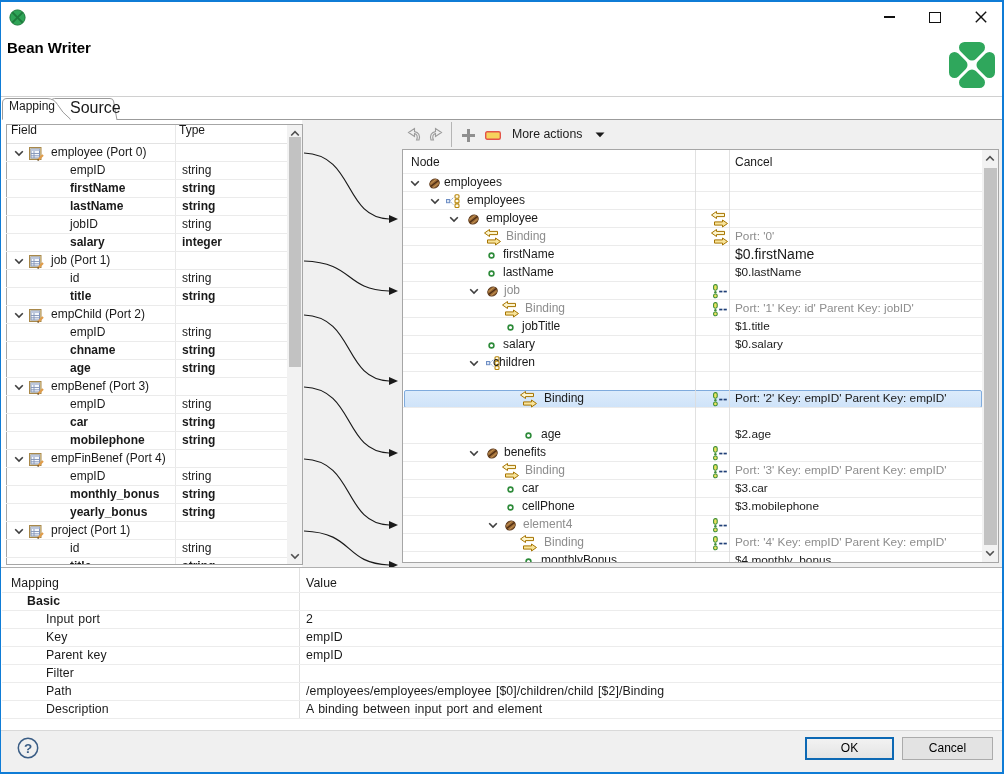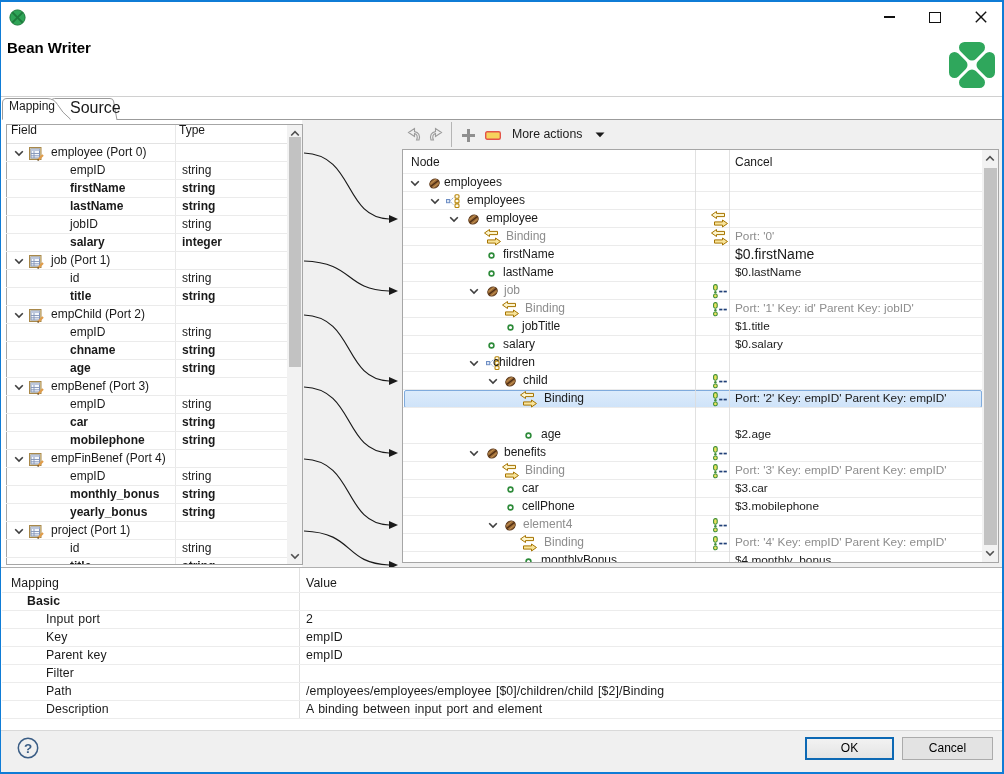--- a/index.html
+++ b/index.html
@@ -397,126 +397,105 @@
         <svg class="ab" style="left:83px;top:2px" width="15" height="14">
           <rect x="0.5" y="5.5" width="3.2" height="3.2" fill="#dce6f5" stroke="#6e8ec4" stroke-width="1"></rect>
           <line x1="4.5" y1="6.5" x2="8" y2="3" stroke="#6e8ec4" stroke-width="1" stroke-dasharray="1.3,1.2"></line>
           <line x1="4.5" y1="7.8" x2="8" y2="11.3" stroke="#6e8ec4" stroke-width="1" stroke-dasharray="1.3,1.2"></line>
           <rect x="9" y="0.7" width="4" height="3.6" rx="1" fill="#fffbe8" stroke="#b8860b" stroke-width="1.1"></rect>
           <rect x="9" y="5.3" width="4" height="3.6" rx="1" fill="#fffbe8" stroke="#b8860b" stroke-width="1.1"></rect>
           <rect x="9" y="9.9" width="4" height="3.6" rx="1" fill="#fffbe8" stroke="#b8860b" stroke-width="1.1"></rect>
         </svg>
         <span style="left:90px">children</span>
       </div>
-      <div class="trow" style="top:370px">
+      <div class="ab" style="left:402.5px;top:388px;width:578px;height:18px;background:linear-gradient(#dcebfb,#cfe3f9);border:1px solid #7fabdd;border-radius:2px;box-sizing:border-box"></div>
+      <div class="trow" style="top:388px">
+        <svg class="ab" style="left:117px;top:1px" width="17" height="17">
+          <path d="M0.5,4 L5.5,0.5 L5.5,2.4 L13.5,2.4 L13.5,5.6 L5.5,5.6 L5.5,7.5 Z" fill="#fdf5cd" stroke="#a67400" stroke-width="1"></path>
+          <path d="M16.5,12.5 L11.5,9 L11.5,10.9 L3.5,10.9 L3.5,14.1 L11.5,14.1 L11.5,16 Z" fill="#f8e49a" stroke="#a67400" stroke-width="1"></path>
+        </svg>
+        <span class="" style="left:141px">Binding</span>
+        <svg class="ab" style="left:310px;top:2px" width="15" height="15">
+          <rect x="0.6" y="0.6" width="3.6" height="5.6" rx="1.6" fill="#eee45e" stroke="#3f8f3a" stroke-width="1.1"></rect>
+          <circle cx="2.4" cy="8.3" r="1.2" fill="#3f8f3a"></circle>
+          <rect x="0.6" y="10" width="3.6" height="3.8" rx="1.6" fill="#eee45e" stroke="#3f8f3a" stroke-width="1.1"></rect>
+          <rect x="6.2" y="6.7" width="3.2" height="1.7" fill="#1f3f77"></rect>
+          <rect x="10.6" y="6.7" width="3.2" height="1.7" fill="#1f3f77"></rect>
+        </svg>
+        <span class="" style="left:332px;font-size:11.8px">Port: '2' Key: empID' Parent Key: empID'</span>
+      </div>
+      <div class="trow" style="top:424px">
+        <svg class="ab" style="left:122px;top:6px" width="8" height="8">
+          <circle cx="3.5" cy="3.5" r="2.4" fill="#fff" stroke="#2e8b3a" stroke-width="1.6"></circle>
+        </svg>
+        <span style="left:138px">age</span>
+        <span class="" style="left:332px;font-size:11.8px">$2.age</span>
+      </div>
+      <div class="trow" style="top:442px">
+        <svg class="ab" style="left:66px;top:6px" width="10" height="7">
+          <path d="M1.2,1.2 L5,5 L8.8,1.2" stroke="#3f3f3f" stroke-width="1.6" fill="none"></path>
+        </svg>
+        <svg class="ab" style="left:84px;top:4px" width="11" height="11">
+          <g transform="rotate(-38 5.5 5.5)">
+            <ellipse cx="5.5" cy="5.5" rx="5" ry="4.2" fill="#9c6a38" stroke="#5a3617" stroke-width="1"></ellipse>
+            <line x1="1" y1="5.5" x2="10" y2="5.5" stroke="#4f2f12" stroke-width="1.4"></line>
+            <line x1="2" y1="3.2" x2="9" y2="3.2" stroke="#c89a52" stroke-width="0.8"></line>
+            <line x1="2" y1="7.8" x2="9" y2="7.8" stroke="#c89a52" stroke-width="0.8"></line>
+          </g>
+        </svg>
+        <span class="" style="left:101px">benefits</span>
+        <svg class="ab" style="left:310px;top:2px" width="15" height="15">
+          <rect x="0.6" y="0.6" width="3.6" height="5.6" rx="1.6" fill="#eee45e" stroke="#3f8f3a" stroke-width="1.1"></rect>
+          <circle cx="2.4" cy="8.3" r="1.2" fill="#3f8f3a"></circle>
+          <rect x="0.6" y="10" width="3.6" height="3.8" rx="1.6" fill="#eee45e" stroke="#3f8f3a" stroke-width="1.1"></rect>
+          <rect x="6.2" y="6.7" width="3.2" height="1.7" fill="#1f3f77"></rect>
+          <rect x="10.6" y="6.7" width="3.2" height="1.7" fill="#1f3f77"></rect>
+        </svg>
+      </div>
+      <div class="trow" style="top:460px">
+        <svg class="ab" style="left:99px;top:1px" width="17" height="17">
+          <path d="M0.5,4 L5.5,0.5 L5.5,2.4 L13.5,2.4 L13.5,5.6 L5.5,5.6 L5.5,7.5 Z" fill="#fdf5cd" stroke="#a67400" stroke-width="1"></path>
+          <path d="M16.5,12.5 L11.5,9 L11.5,10.9 L3.5,10.9 L3.5,14.1 L11.5,14.1 L11.5,16 Z" fill="#f8e49a" stroke="#a67400" stroke-width="1"></path>
+        </svg>
+        <span class=" gy" style="left:122px">Binding</span>
+        <svg class="ab" style="left:310px;top:2px" width="15" height="15">
+          <rect x="0.6" y="0.6" width="3.6" height="5.6" rx="1.6" fill="#eee45e" stroke="#3f8f3a" stroke-width="1.1"></rect>
+          <circle cx="2.4" cy="8.3" r="1.2" fill="#3f8f3a"></circle>
+          <rect x="0.6" y="10" width="3.6" height="3.8" rx="1.6" fill="#eee45e" stroke="#3f8f3a" stroke-width="1.1"></rect>
+          <rect x="6.2" y="6.7" width="3.2" height="1.7" fill="#1f3f77"></rect>
+          <rect x="10.6" y="6.7" width="3.2" height="1.7" fill="#1f3f77"></rect>
+        </svg>
+        <span class=" gy" style="left:332px;font-size:11.8px">Port: '3' Key: empID' Parent Key: empID'</span>
+      </div>
+      <div class="trow" style="top:478px">
+        <svg class="ab" style="left:104px;top:6px" width="8" height="8">
+          <circle cx="3.5" cy="3.5" r="2.4" fill="#fff" stroke="#2e8b3a" stroke-width="1.6"></circle>
+        </svg>
+        <span style="left:119px">car</span>
+        <span class="" style="left:332px;font-size:11.8px">$3.car</span>
+      </div>
+      <div class="trow" style="top:496px">
+        <svg class="ab" style="left:104px;top:6px" width="8" height="8">
+          <circle cx="3.5" cy="3.5" r="2.4" fill="#fff" stroke="#2e8b3a" stroke-width="1.6"></circle>
+        </svg>
+        <span style="left:119px">cellPhone</span>
+        <span class="" style="left:332px;font-size:11.8px">$3.mobilephone</span>
+      </div>
+      <div class="trow" style="top:514px">
         <svg class="ab" style="left:85px;top:6px" width="10" height="7">
           <path d="M1.2,1.2 L5,5 L8.8,1.2" stroke="#3f3f3f" stroke-width="1.6" fill="none"></path>
         </svg>
         <svg class="ab" style="left:102px;top:4px" width="11" height="11">
           <g transform="rotate(-38 5.5 5.5)">
             <ellipse cx="5.5" cy="5.5" rx="5" ry="4.2" fill="#9c6a38" stroke="#5a3617" stroke-width="1"></ellipse>
             <line x1="1" y1="5.5" x2="10" y2="5.5" stroke="#4f2f12" stroke-width="1.4"></line>
             <line x1="2" y1="3.2" x2="9" y2="3.2" stroke="#c89a52" stroke-width="0.8"></line>
             <line x1="2" y1="7.8" x2="9" y2="7.8" stroke="#c89a52" stroke-width="0.8"></line>
           </g>
         </svg>
-        <span class="" style="left:120px">child</span>
-        <svg class="ab" style="left:310px;top:2px" width="15" height="15">
-          <rect x="0.6" y="0.6" width="3.6" height="5.6" rx="1.6" fill="#eee45e" stroke="#3f8f3a" stroke-width="1.1"></rect>
-          <circle cx="2.4" cy="8.3" r="1.2" fill="#3f8f3a"></circle>
-          <rect x="0.6" y="10" width="3.6" height="3.8" rx="1.6" fill="#eee45e" stroke="#3f8f3a" stroke-width="1.1"></rect>
-          <rect x="6.2" y="6.7" width="3.2" height="1.7" fill="#1f3f77"></rect>
-          <rect x="10.6" y="6.7" width="3.2" height="1.7" fill="#1f3f77"></rect>
-        </svg>
-      </div>
-      <div class="ab" style="left:402.5px;top:388px;width:578px;height:18px;background:linear-gradient(#dcebfb,#cfe3f9);border:1px solid #7fabdd;border-radius:2px;box-sizing:border-box"></div>
-      <div class="trow" style="top:388px">
-        <svg class="ab" style="left:117px;top:1px" width="17" height="17">
-          <path d="M0.5,4 L5.5,0.5 L5.5,2.4 L13.5,2.4 L13.5,5.6 L5.5,5.6 L5.5,7.5 Z" fill="#fdf5cd" stroke="#a67400" stroke-width="1"></path>
-          <path d="M16.5,12.5 L11.5,9 L11.5,10.9 L3.5,10.9 L3.5,14.1 L11.5,14.1 L11.5,16 Z" fill="#f8e49a" stroke="#a67400" stroke-width="1"></path>
-        </svg>
-        <span class="" style="left:141px">Binding</span>
-        <svg class="ab" style="left:310px;top:2px" width="15" height="15">
-          <rect x="0.6" y="0.6" width="3.6" height="5.6" rx="1.6" fill="#eee45e" stroke="#3f8f3a" stroke-width="1.1"></rect>
-          <circle cx="2.4" cy="8.3" r="1.2" fill="#3f8f3a"></circle>
-          <rect x="0.6" y="10" width="3.6" height="3.8" rx="1.6" fill="#eee45e" stroke="#3f8f3a" stroke-width="1.1"></rect>
-          <rect x="6.2" y="6.7" width="3.2" height="1.7" fill="#1f3f77"></rect>
-          <rect x="10.6" y="6.7" width="3.2" height="1.7" fill="#1f3f77"></rect>
-        </svg>
-        <span class="" style="left:332px;font-size:11.8px">Port: '2' Key: empID' Parent Key: empID'</span>
-      </div>
-      <div class="trow" style="top:424px">
-        <svg class="ab" style="left:122px;top:6px" width="8" height="8">
-          <circle cx="3.5" cy="3.5" r="2.4" fill="#fff" stroke="#2e8b3a" stroke-width="1.6"></circle>
-        </svg>
-        <span style="left:138px">age</span>
-        <span class="" style="left:332px;font-size:11.8px">$2.age</span>
-      </div>
-      <div class="trow" style="top:442px">
-        <svg class="ab" style="left:66px;top:6px" width="10" height="7">
-          <path d="M1.2,1.2 L5,5 L8.8,1.2" stroke="#3f3f3f" stroke-width="1.6" fill="none"></path>
-        </svg>
-        <svg class="ab" style="left:84px;top:4px" width="11" height="11">
-          <g transform="rotate(-38 5.5 5.5)">
-            <ellipse cx="5.5" cy="5.5" rx="5" ry="4.2" fill="#9c6a38" stroke="#5a3617" stroke-width="1"></ellipse>
-            <line x1="1" y1="5.5" x2="10" y2="5.5" stroke="#4f2f12" stroke-width="1.4"></line>
-            <line x1="2" y1="3.2" x2="9" y2="3.2" stroke="#c89a52" stroke-width="0.8"></line>
-            <line x1="2" y1="7.8" x2="9" y2="7.8" stroke="#c89a52" stroke-width="0.8"></line>
-          </g>
-        </svg>
-        <span class="" style="left:101px">benefits</span>
-        <svg class="ab" style="left:310px;top:2px" width="15" height="15">
-          <rect x="0.6" y="0.6" width="3.6" height="5.6" rx="1.6" fill="#eee45e" stroke="#3f8f3a" stroke-width="1.1"></rect>
-          <circle cx="2.4" cy="8.3" r="1.2" fill="#3f8f3a"></circle>
-          <rect x="0.6" y="10" width="3.6" height="3.8" rx="1.6" fill="#eee45e" stroke="#3f8f3a" stroke-width="1.1"></rect>
-          <rect x="6.2" y="6.7" width="3.2" height="1.7" fill="#1f3f77"></rect>
-          <rect x="10.6" y="6.7" width="3.2" height="1.7" fill="#1f3f77"></rect>
-        </svg>
-      </div>
-      <div class="trow" style="top:460px">
-        <svg class="ab" style="left:99px;top:1px" width="17" height="17">
-          <path d="M0.5,4 L5.5,0.5 L5.5,2.4 L13.5,2.4 L13.5,5.6 L5.5,5.6 L5.5,7.5 Z" fill="#fdf5cd" stroke="#a67400" stroke-width="1"></path>
-          <path d="M16.5,12.5 L11.5,9 L11.5,10.9 L3.5,10.9 L3.5,14.1 L11.5,14.1 L11.5,16 Z" fill="#f8e49a" stroke="#a67400" stroke-width="1"></path>
-        </svg>
-        <span class=" gy" style="left:122px">Binding</span>
-        <svg class="ab" style="left:310px;top:2px" width="15" height="15">
-          <rect x="0.6" y="0.6" width="3.6" height="5.6" rx="1.6" fill="#eee45e" stroke="#3f8f3a" stroke-width="1.1"></rect>
-          <circle cx="2.4" cy="8.3" r="1.2" fill="#3f8f3a"></circle>
-          <rect x="0.6" y="10" width="3.6" height="3.8" rx="1.6" fill="#eee45e" stroke="#3f8f3a" stroke-width="1.1"></rect>
-          <rect x="6.2" y="6.7" width="3.2" height="1.7" fill="#1f3f77"></rect>
-          <rect x="10.6" y="6.7" width="3.2" height="1.7" fill="#1f3f77"></rect>
-        </svg>
-        <span class=" gy" style="left:332px;font-size:11.8px">Port: '3' Key: empID' Parent Key: empID'</span>
-      </div>
-      <div class="trow" style="top:478px">
-        <svg class="ab" style="left:104px;top:6px" width="8" height="8">
-          <circle cx="3.5" cy="3.5" r="2.4" fill="#fff" stroke="#2e8b3a" stroke-width="1.6"></circle>
-        </svg>
-        <span style="left:119px">car</span>
-        <span class="" style="left:332px;font-size:11.8px">$3.car</span>
-      </div>
-      <div class="trow" style="top:496px">
-        <svg class="ab" style="left:104px;top:6px" width="8" height="8">
-          <circle cx="3.5" cy="3.5" r="2.4" fill="#fff" stroke="#2e8b3a" stroke-width="1.6"></circle>
-        </svg>
-        <span style="left:119px">cellPhone</span>
-        <span class="" style="left:332px;font-size:11.8px">$3.mobilephone</span>
-      </div>
-      <div class="trow" style="top:514px">
-        <svg class="ab" style="left:85px;top:6px" width="10" height="7">
-          <path d="M1.2,1.2 L5,5 L8.8,1.2" stroke="#3f3f3f" stroke-width="1.6" fill="none"></path>
-        </svg>
-        <svg class="ab" style="left:102px;top:4px" width="11" height="11">
-          <g transform="rotate(-38 5.5 5.5)">
-            <ellipse cx="5.5" cy="5.5" rx="5" ry="4.2" fill="#9c6a38" stroke="#5a3617" stroke-width="1"></ellipse>
-            <line x1="1" y1="5.5" x2="10" y2="5.5" stroke="#4f2f12" stroke-width="1.4"></line>
-            <line x1="2" y1="3.2" x2="9" y2="3.2" stroke="#c89a52" stroke-width="0.8"></line>
-            <line x1="2" y1="7.8" x2="9" y2="7.8" stroke="#c89a52" stroke-width="0.8"></line>
-          </g>
-        </svg>
         <span class=" gy" style="left:120px">element4</span>
         <svg class="ab" style="left:310px;top:2px" width="15" height="15">
           <rect x="0.6" y="0.6" width="3.6" height="5.6" rx="1.6" fill="#eee45e" stroke="#3f8f3a" stroke-width="1.1"></rect>
           <circle cx="2.4" cy="8.3" r="1.2" fill="#3f8f3a"></circle>
           <rect x="0.6" y="10" width="3.6" height="3.8" rx="1.6" fill="#eee45e" stroke="#3f8f3a" stroke-width="1.1"></rect>
           <rect x="6.2" y="6.7" width="3.2" height="1.7" fill="#1f3f77"></rect>
           <rect x="10.6" y="6.7" width="3.2" height="1.7" fill="#1f3f77"></rect>
         </svg>
       </div>
       <div class="trow" style="top:532px">

